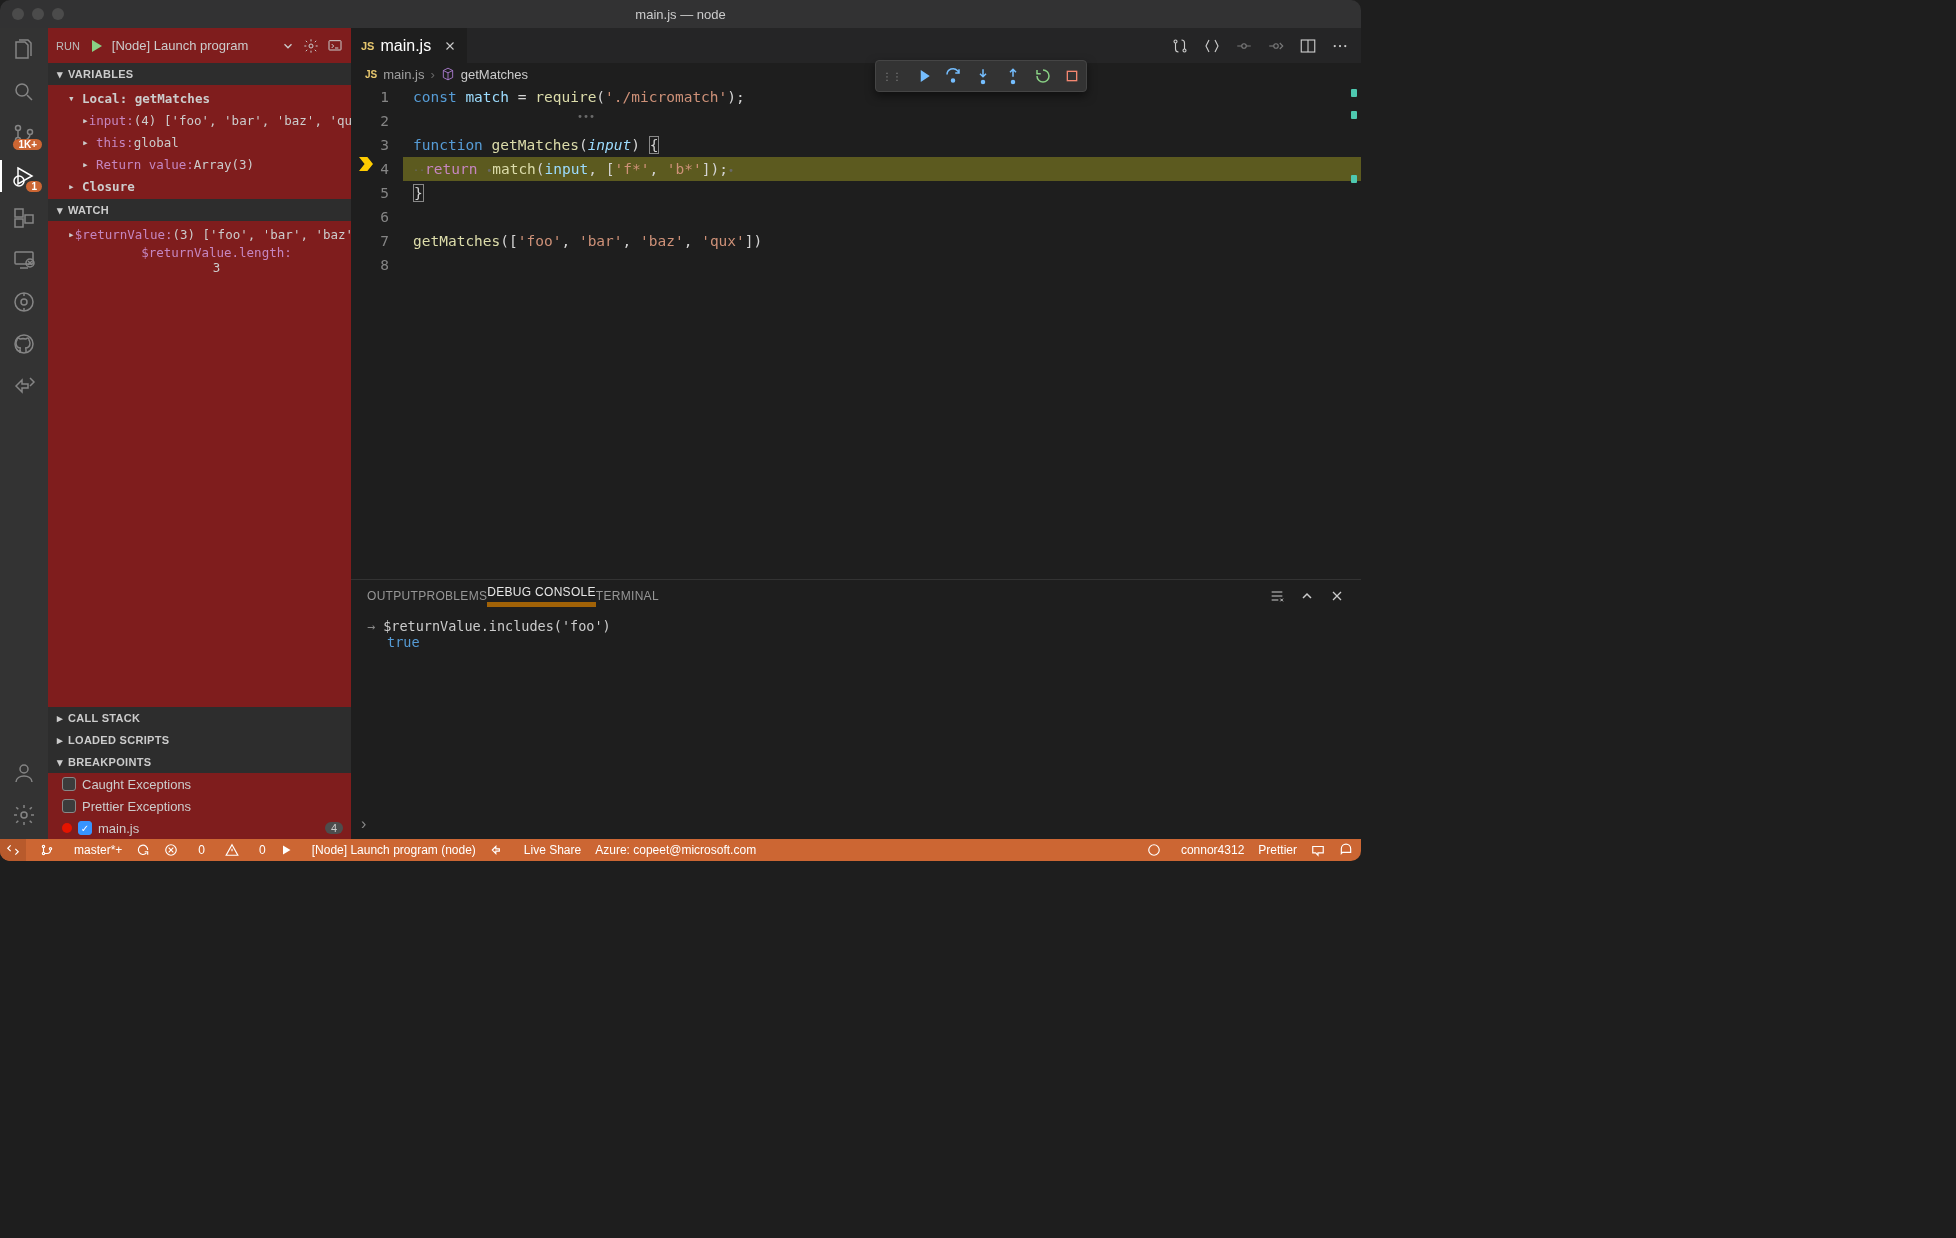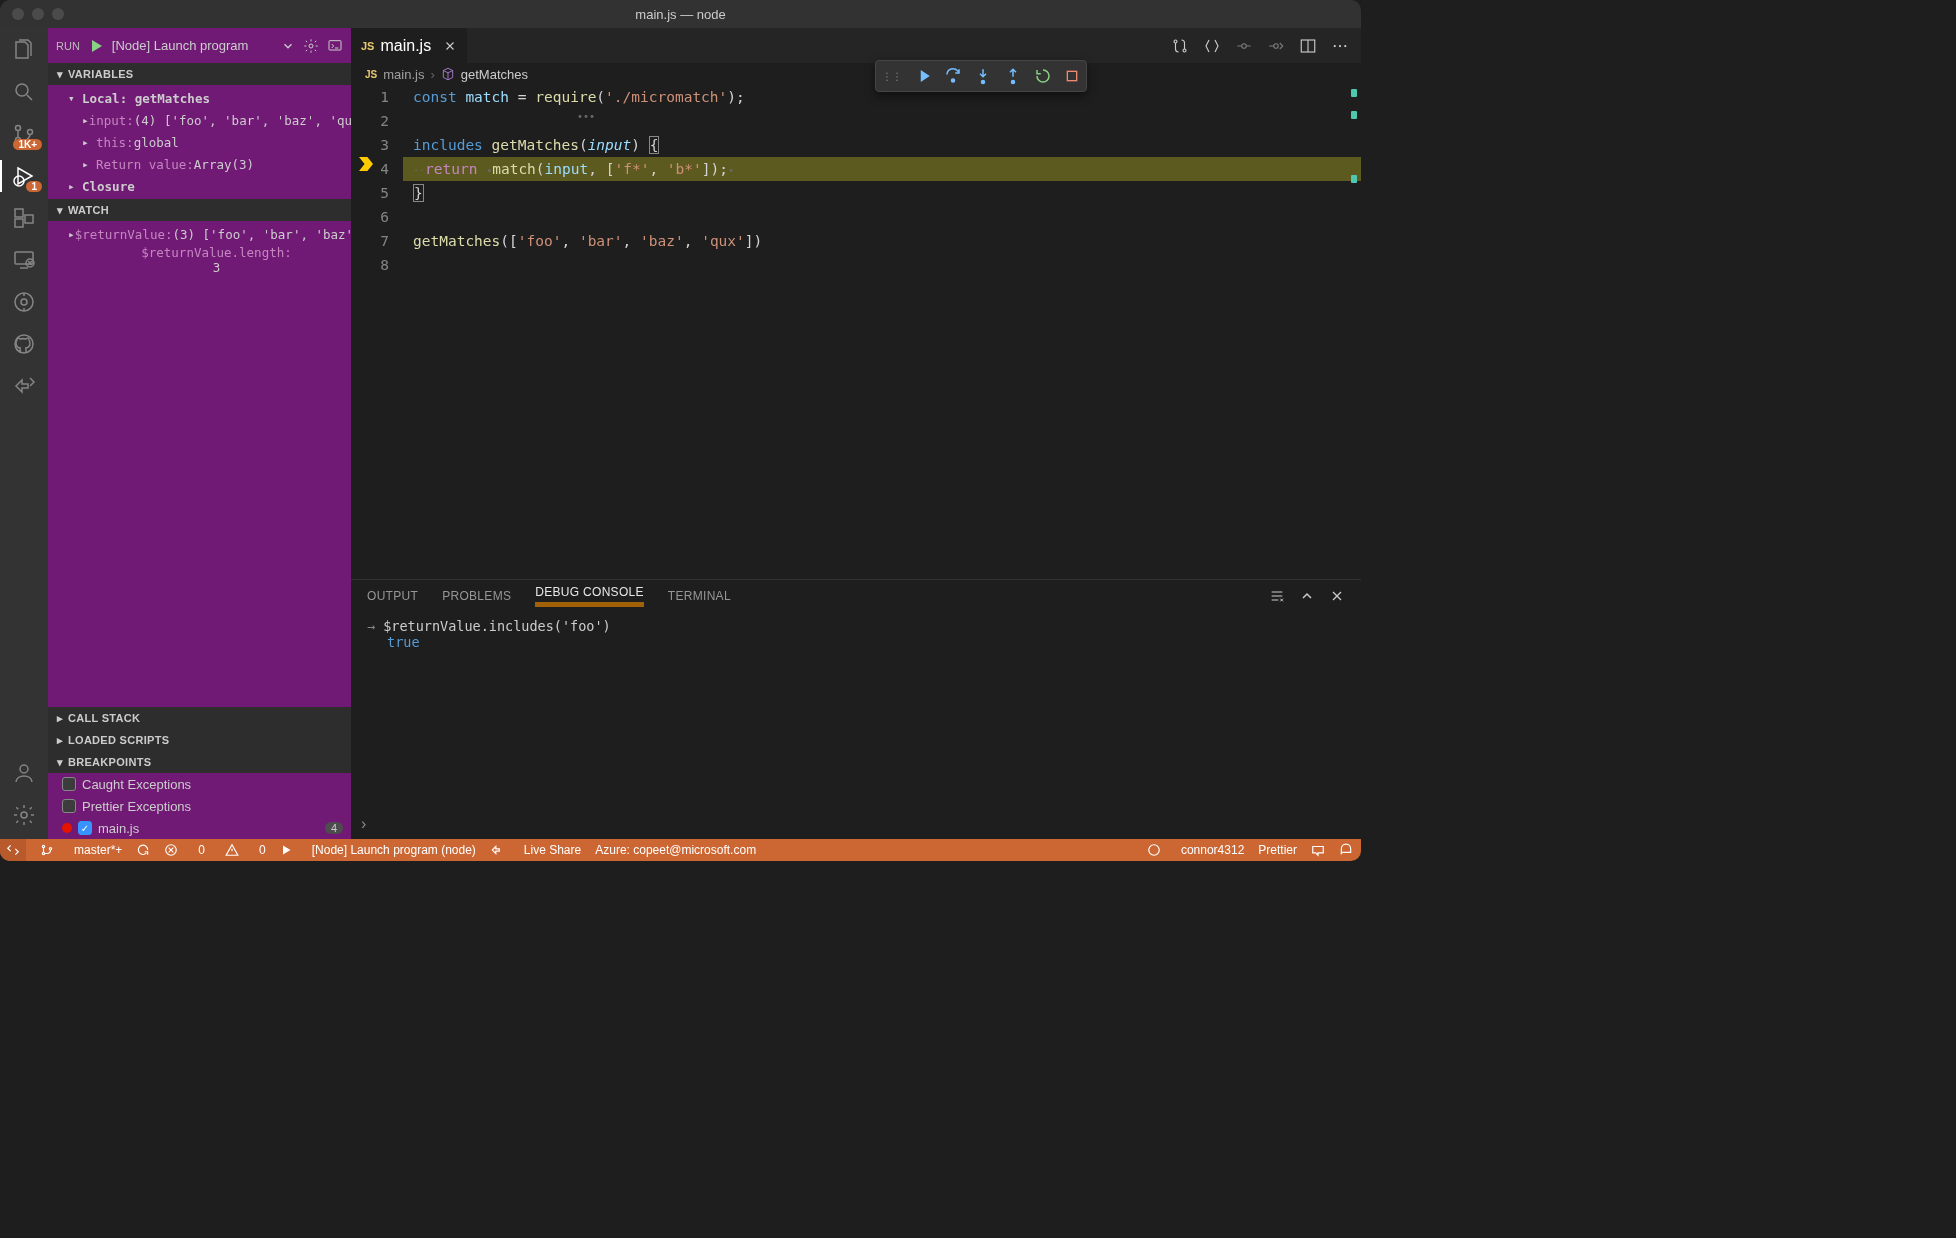--- a/index.html
+++ b/index.html
@@ -52,21 +52,21 @@
 }
 .activity-badge {
   position:absolute; bottom:-2px; right:-4px;
   background:#cc6633; color:#fff; font-size:10px;
   border-radius:10px; padding:0 5px; font-weight:600;
 }
 .activity-bottom { margin-top:auto; margin-bottom:10px; display:flex; flex-direction:column; gap:14px; align-items:center;}
 
 .sidebar {
   width: 303px;
-  background: #701a75;
+  background: #7f1d1d;
   display: flex;
   flex-direction: column;
   font-size: 13px;
 }
 .run-header {
   display:flex; align-items:center; height:35px; padding:0 8px; gap:8px;
 }
 .run-label { font-size:11px; color:#bbb; }
 .run-play { color:#89d185; }
 .run-config { flex:1; color:#ccc; font-size:13px; }
@@ -162,21 +162,21 @@
 .line-rel { position:relative; }
 .dots-hint{color:#6a6a6a;font-size:10px;}
 
 .minimap{ position:absolute; right:4px; top:4px; width:6px;}
 .minimap div{width:6px;height:8px;background:#4ec9b0;margin-bottom:2px;border-radius:1px;}
 
 .panel {
   height:260px; background:#1e1e1e; border-top:1px solid #333;
   display:flex; flex-direction:column;
 }
-.panel-tabs{display:flex; align-items:center; height:32px; padding:0 16px; gap:24px; font-size:12px;justify-content:flex-end;}
+.panel-tabs{display:flex; align-items:center; height:32px; padding:0 16px; font-size:12px;justify-content:flex-end;}
 .panel-tab{color:#969696; cursor:pointer; letter-spacing:0.3px;}
 .panel-tab.active{color:#e7e7e7; border-bottom:5px solid #a16207; padding-bottom:3px;}
 .panel-actions{margin-left:auto; display:flex; gap:14px; color:#ccc;}
 .console-body{flex:1; padding:6px 16px; font-family:Menlo,Monaco,monospace; font-size:13.5px;}
 .console-line{display:flex; gap:8px;}
 .console-prompt{color:#888;}
 .console-true{color:#569cd6;}
 .repl-row{display:flex;align-items:center;height:24px;padding:0 10px 6px 10px;color:#888;font-size:16px;}
 
 .statusbar {
@@ -460,21 +460,21 @@
         <div>3</div>
         <div>4</div>
         <div>5</div>
         <div>6</div>
         <div>7</div>
         <div>8</div>
       </div>
       <div class="code">
         <div class="code-line"><span class="const">const</span> <span class="id">match</span> <span class="punct">=</span> <span class="fn">require</span><span class="punct">(</span><span class="str">'./micromatch'</span><span class="punct">);</span></div>
         <div class="code-line" style="position:relative;"><span class="dots-hint" style="position:absolute;left:174px;top:-4px;">•••</span></div>
-        <div class="code-line"><span class="const">includes</span> <span class="fn">getMatches</span><span class="punct">(</span><span class="param">input</span><span class="punct">)</span> <span class="punct" style="border:1px solid #888;">{</span></div>
+        <div class="code-line"><span class="const">function</span> <span class="fn">getMatches</span><span class="punct">(</span><span class="param">input</span><span class="punct">)</span> <span class="punct" style="border:1px solid #888;">{</span></div>
         <div class="code-line hl-line line-rel"><span class="arrow-bp"></span><span class="dots-hint">··</span><span class="kw">return</span> <span class="dots-hint">•</span><span class="fn">match</span><span class="punct">(</span><span class="id">input</span><span class="punct">, [</span><span class="str">'f*'</span><span class="punct">, </span><span class="str">'b*'</span><span class="punct">]);</span><span class="dots-hint">•</span></div>
         <div class="code-line"><span class="punct" style="border:1px solid #888;">}</span></div>
         <div class="code-line"></div>
         <div class="code-line"><span class="fn">getMatches</span><span class="punct">([</span><span class="str">'foo'</span><span class="punct">, </span><span class="str">'bar'</span><span class="punct">, </span><span class="str">'baz'</span><span class="punct">, </span><span class="str">'qux'</span><span class="punct">])</span></div>
         <div class="code-line"></div>
       </div>
       <div class="minimap">
         <div></div>
           <div style="margin-top:14px;"></div>
           <div style="margin-top:56px;"></div>

